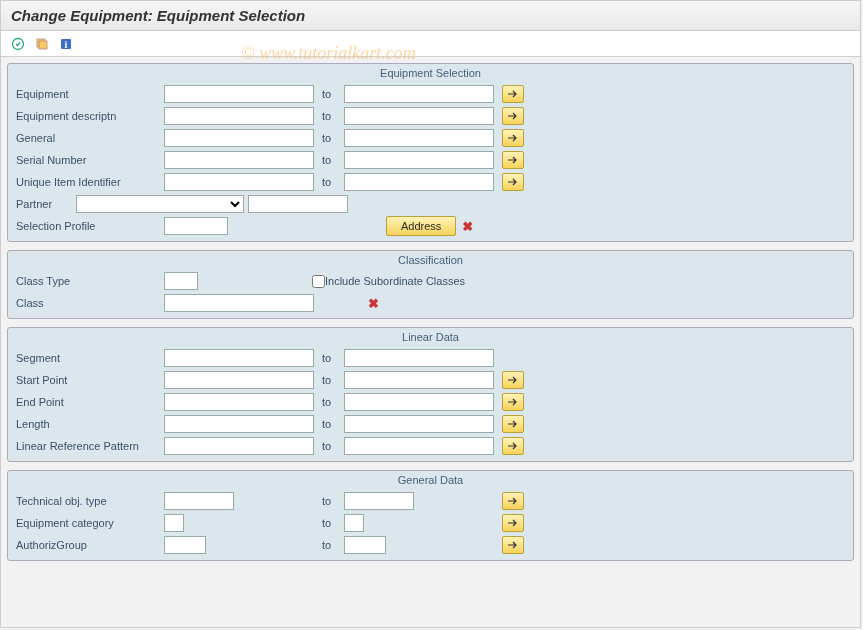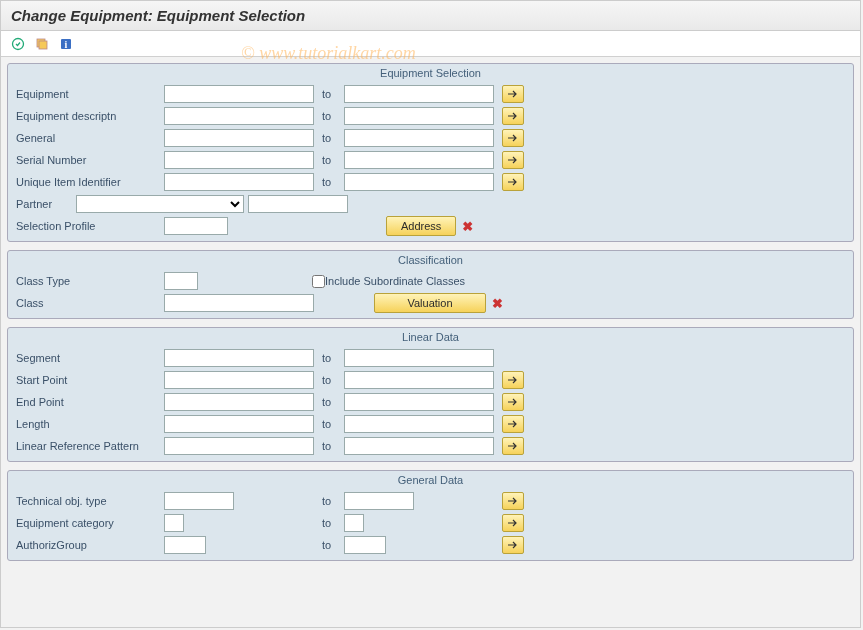--- a/index.html
+++ b/index.html
@@ -247,21 +247,20 @@
         <label class="checkbox-wrap">
           <input type="checkbox" style="">
           <span>Include Subordinate Classes</span>
         </label>
       </div>
 
       <div class="row">
         <span class="label">Class</span>
         <input class="input w-from" style="">
         <span style="width:48px"></span>
-        <button class="yellow-btn" style="width:112px">Valuation</button>
         <span class="delete-x">✖</span>
       </div>
     </div>
 
     <div class="groupbox">
       <div class="groupbox-title">Linear Data</div>
 
       <div class="row">
         <span class="label">Segment</span>
         <input class="input w-from" style="">

